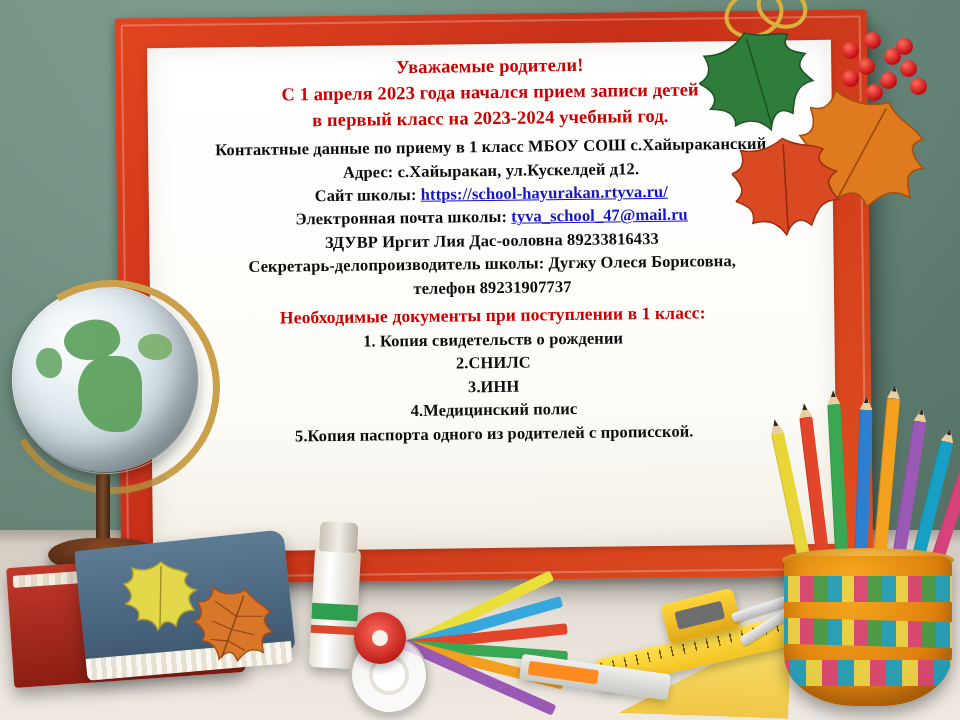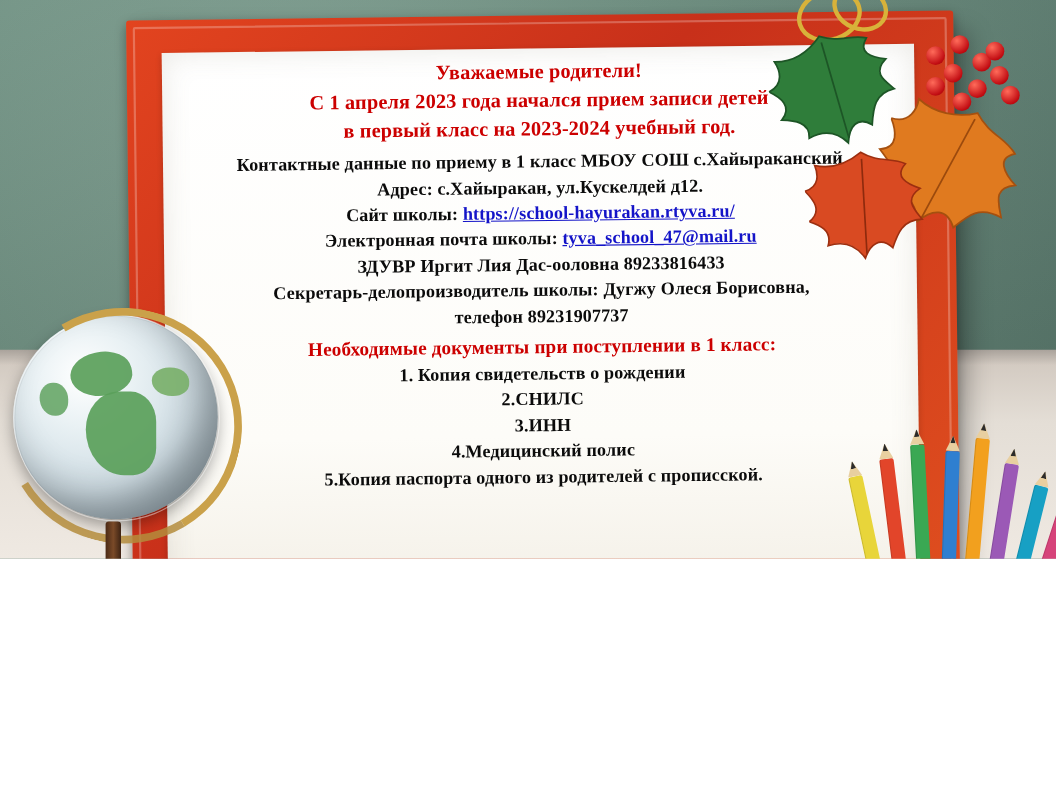--- a/index.html
+++ b/index.html
@@ -3,21 +3,21 @@
 <meta charset="utf-8">
 <style>
   html, body {
     margin: 0;
     padding: 0;
     background: #ffffff;
   }
   #stage {
     position: relative;
     width: 960px;
-    height: 508px;
+    height: 720px;
     overflow: hidden;
     font-family: "Liberation Serif", serif;
   }
 
   
   .bg {
     position: absolute;
     inset: 0;
     background:
       linear-gradient(160deg, rgba(255,255,255,0.06), rgba(0,0,0,0.18)),

